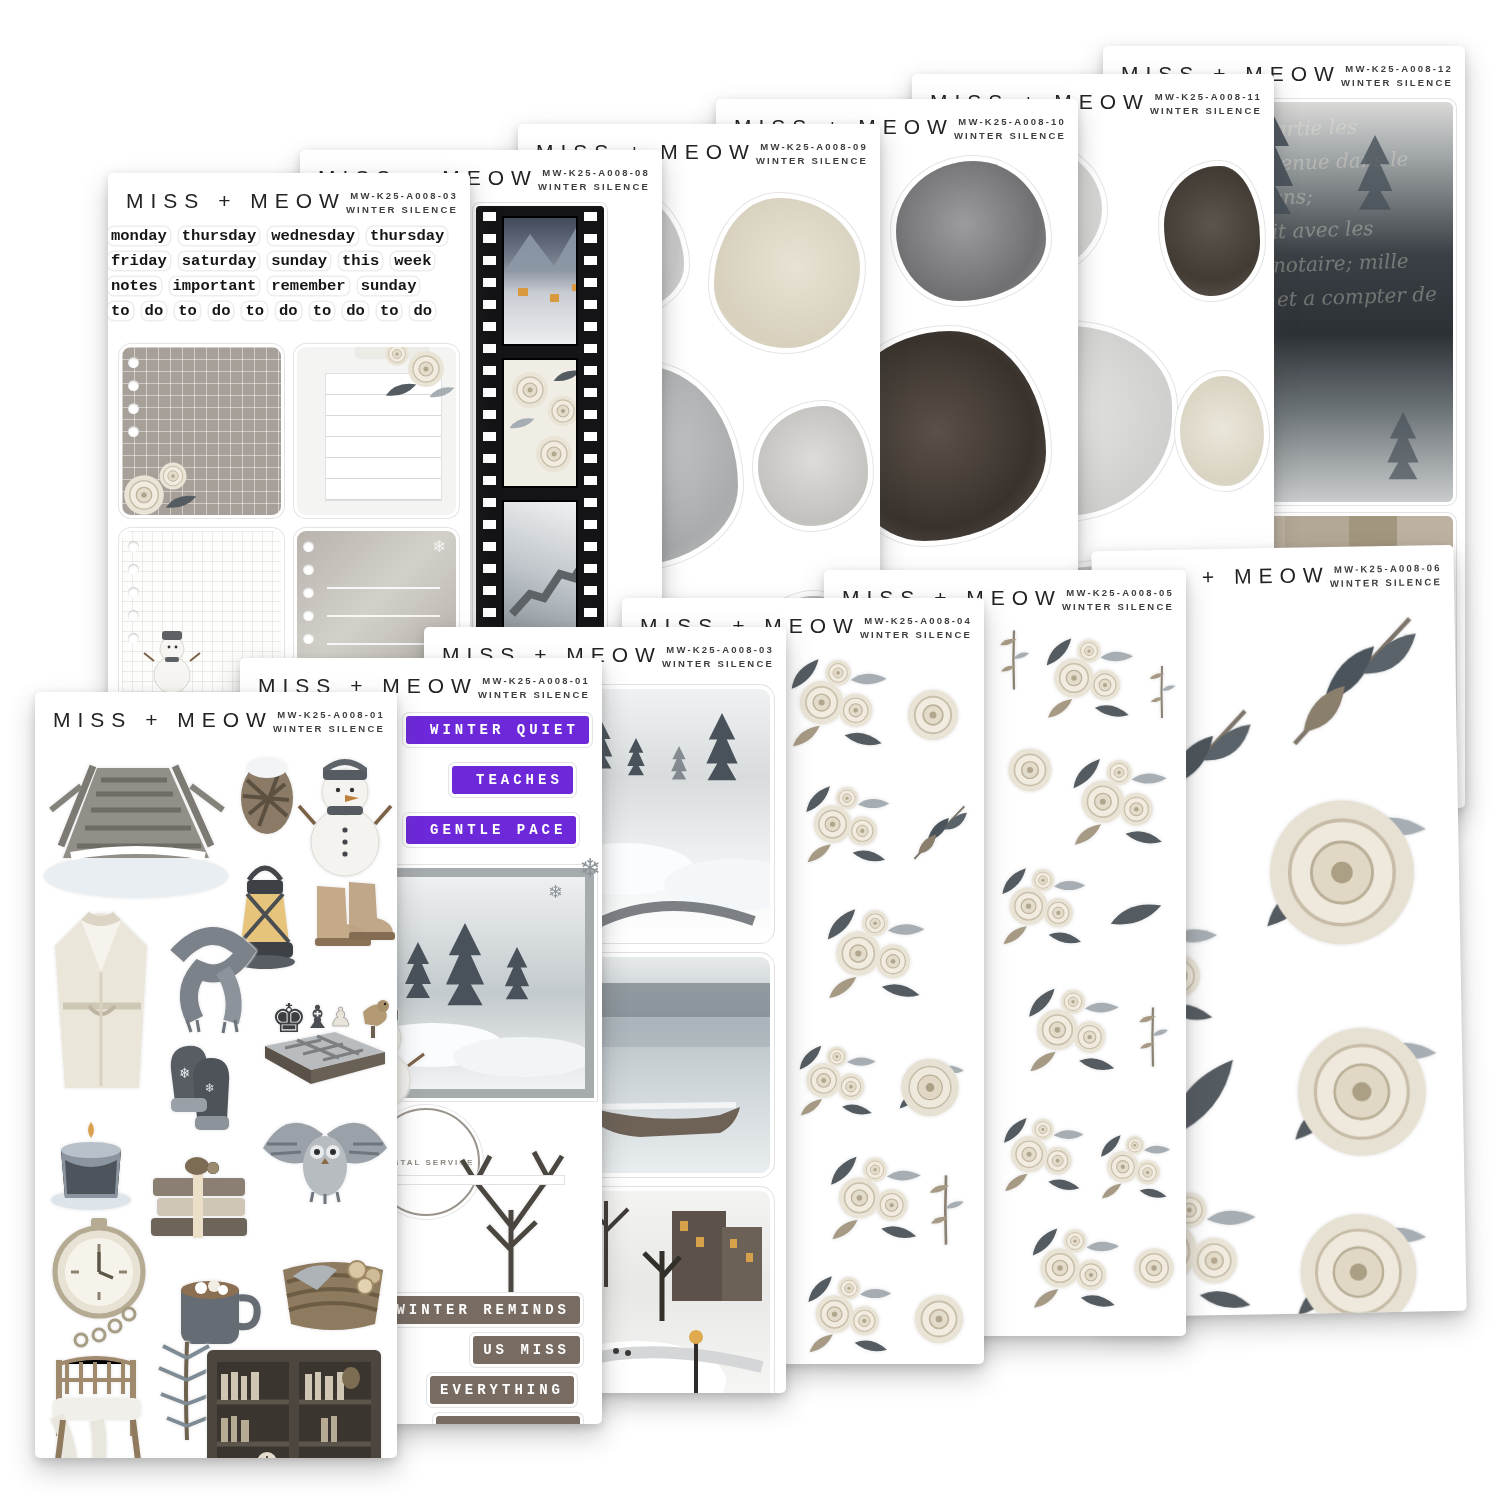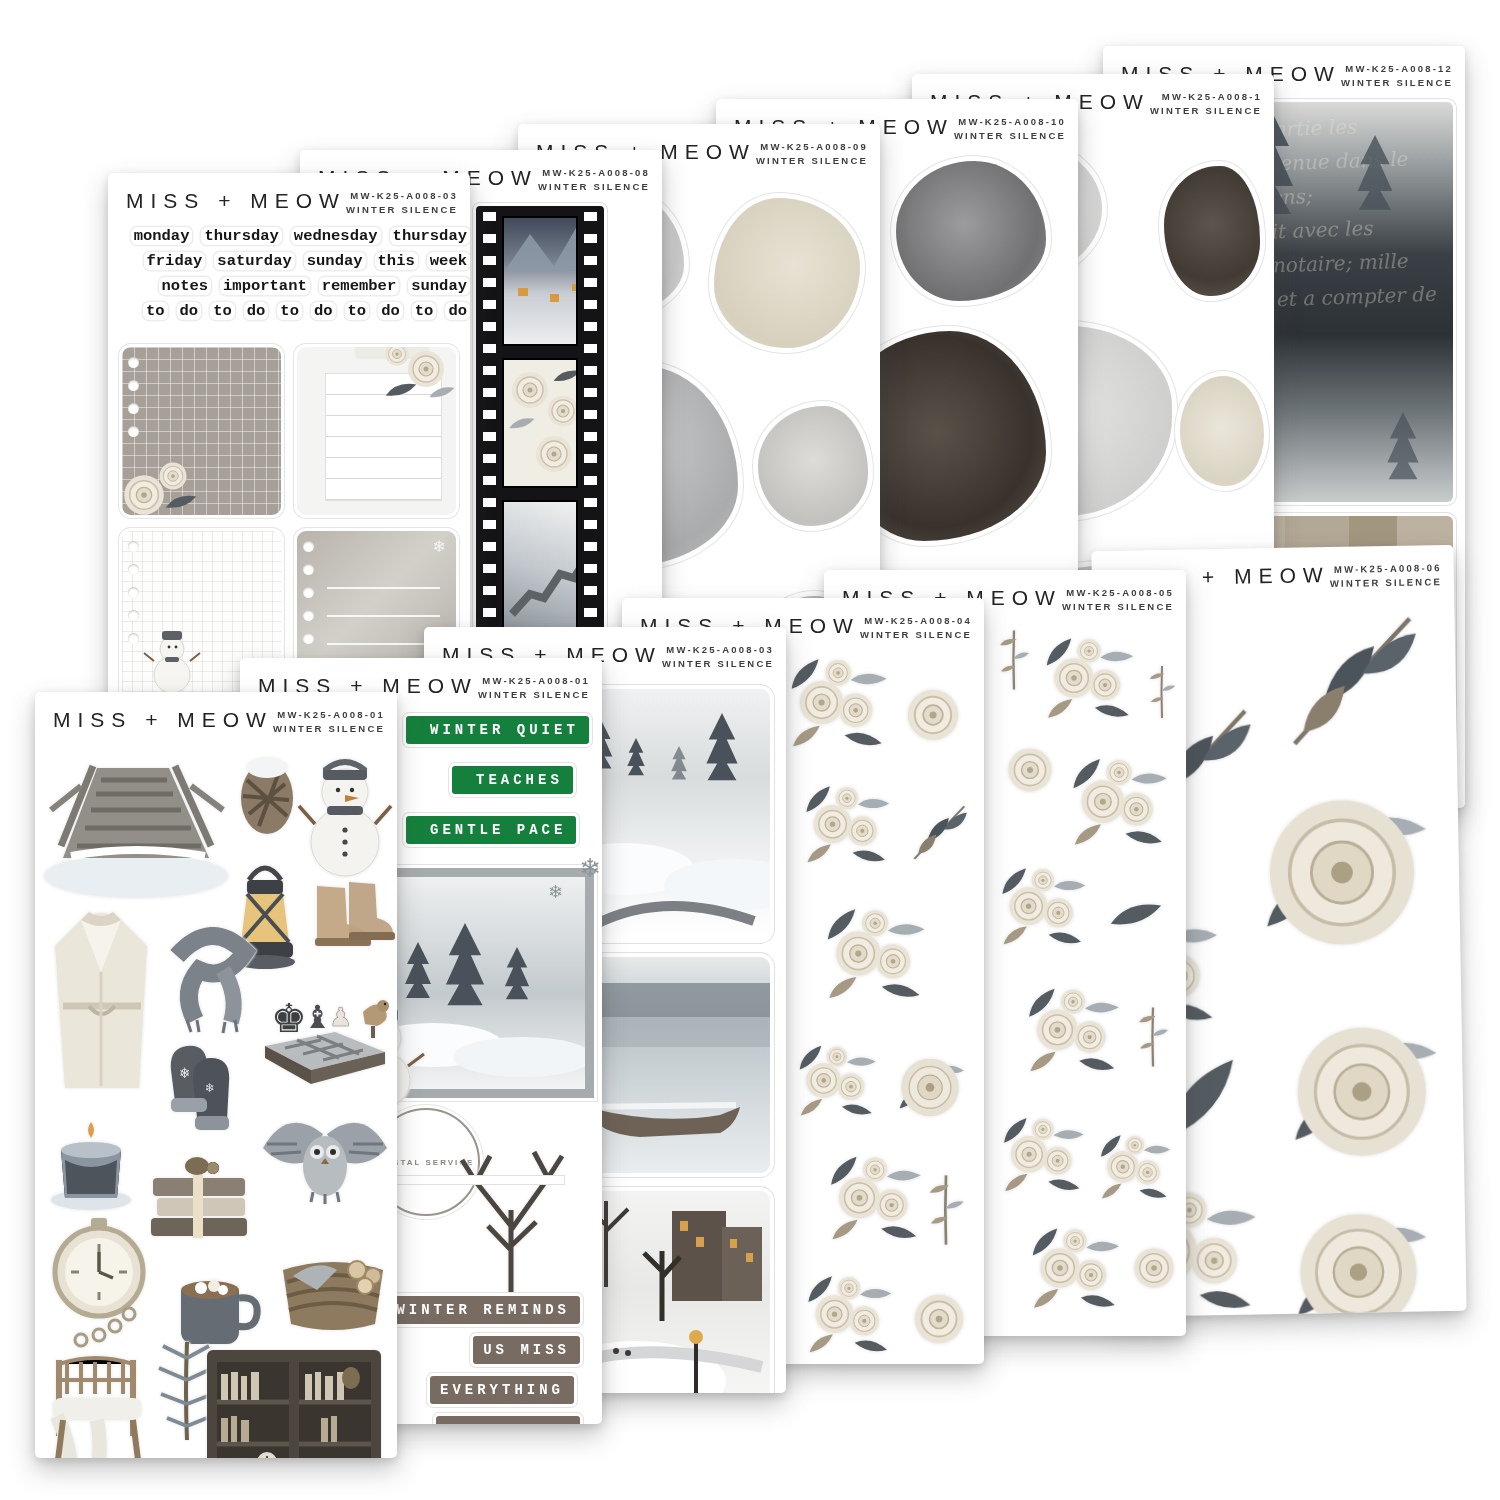--- a/index.html
+++ b/index.html
@@ -11,21 +11,21 @@
   .sheet .head{display:flex;justify-content:space-between;align-items:flex-start;
                padding:16px 22px 4px 18px;}
   .brand{font-size:21px;letter-spacing:7px;color:#232323;white-space:nowrap;}
   .meta{text-align:right;line-height:1.45;white-space:nowrap;}
   .code,.sub{display:block;font-size:9.5px;font-weight:bold;letter-spacing:2.2px;color:#3d3d3d;}
   .body{position:absolute;left:0;top:52px;right:0;bottom:0;overflow:hidden;}
   .topw{width:362px;height:762px;}
   .botw{width:362px;height:766px;}
   .stk{position:absolute;filter:drop-shadow(0 0 1px #ffffff) drop-shadow(0 0 1px #dedede);}
   
-  .words{position:absolute;left:0;right:0;top:2px;display:flex;flex-direction:column;gap:7px;align-items:flex-end;}
+  .words{position:absolute;left:0;right:0;top:2px;display:flex;flex-direction:column;gap:7px;align-items:flex-start;}
   .wrow{display:flex;gap:9px;justify-content:center;}
   .word{font-family:"Liberation Mono",monospace;font-weight:bold;font-size:15.5px;color:#161616;
         background:#fff;border-radius:6px;box-shadow:0 0 0 1.5px #ededed;padding:0 3px;}
   .notes{position:absolute;left:14px;right:14px;top:122px;display:grid;
          grid-template-columns:1fr 1fr;gap:16px;}
   .note{height:168px;border-radius:9px;position:relative;box-shadow:0 0 0 3px #fff,0 0 0 4px #e4e4e4;overflow:hidden;}
   .n-grid{background-color:#a7a099;background-image:linear-gradient(rgba(255,255,255,.45) 1px,transparent 1px),
           linear-gradient(90deg,rgba(255,255,255,.45) 1px,transparent 1px);background-size:12px 12px;}
   .n-lined{background:#f4f4f2;}
   .n-lined .pad{position:absolute;left:28px;right:14px;top:26px;bottom:14px;background:
@@ -87,21 +87,21 @@
      color:rgba(235,228,214,.35);font-size:20px;line-height:34px;padding:10px 14px;transform:rotate(-2deg);}
   .wood{position:absolute;left:12px;right:12px;top:418px;height:292px;border-radius:6px;
      background:repeating-linear-gradient(90deg,#b3a795 0 64px,#a2967f 64px 112px,#bdb2a1 112px 170px),
      repeating-linear-gradient(0deg,rgba(90,76,60,.12) 0 3px,transparent 3px 9px);
      box-shadow:0 0 0 3px #fff,0 0 0 4px #e2e2e2;}
   .wood .nails{position:absolute;top:40px;left:10px;right:10px;height:8px;background:
      radial-gradient(circle 2.5px at 5px 4px,#4b4035 2.5px,transparent 3px);background-size:44px 8px;background-repeat:repeat-x;}
   
   .tag{position:absolute;font-family:"Liberation Mono",monospace;font-weight:bold;font-size:14px;color:#ffffff;
        letter-spacing:4px;padding:6px 10px;white-space:nowrap;box-shadow:0 0 0 3px #fff,0 0 0 4px #e3e3e3;border-radius:3px;}
-  .tag.light{background:#15803d;padding-left:24px;}
+  .tag.light{background:#6d28d9;padding-left:24px;}
   .tag.dark{background:#786c62;}
   .film2{position:absolute;border:9px solid #a6abae;background:linear-gradient(180deg,#eef0f1,#c3cacd 55%,#f2f3f4);
        box-shadow:0 0 0 3px #fff,0 0 0 4px #e3e3e3;}
   .flakes{position:absolute;color:#8d9499;font-size:26px;}
   .stampc{position:absolute;width:104px;height:104px;border:2px solid #9a948c;border-radius:50%;
        color:#8d877f;display:flex;align-items:center;justify-content:center;text-align:center;
        font-size:8px;font-weight:bold;letter-spacing:2px;box-shadow:0 0 0 3px #fff,0 0 0 4px #e6e6e6;}
   .scene{position:absolute;border-radius:10px;overflow:hidden;box-shadow:0 0 0 4px #fff,0 0 0 5px #e1e1e1;}
   
   .cl{position:absolute;filter:drop-shadow(0 0 1.5px #ffffff) drop-shadow(0 0 1px #dcdcdc);}
@@ -195,21 +195,21 @@
     <div class="blob" style="left:120px;top:180px;width:210px;height:210px;border-radius:54% 46% 58% 42%/48% 58% 42% 52%;background:radial-gradient(circle at 48% 48%,#5a5149,#39322c 62%,#554c44 88%,#6f675f)"></div>
     <div class="blob" style="left:16px;top:250px;width:100px;height:120px;border-radius:58% 42% 50% 50%/44% 58% 42% 56%;background:radial-gradient(circle at 50% 45%,#cfcecb,#b4b3b0 72%,#c6c5c2)"></div>
     <div class="blob" style="left:140px;top:430px;width:170px;height:160px;border-radius:48% 52% 56% 44%/58% 44% 56% 44%;background:radial-gradient(circle at 50% 50%,#e0dbcb,#cdc5ae 70%,#d9d2bf)"></div>
   </div>
 </div>
 
 <div class="sheet topw" style="left:912px;top:74px;z-index:22">
   <div class="head">
     <span class="brand">MISS + MEOW</span>
     <span class="meta">
-      <span class="code">MW-K25-A008-1</span>
+      <span class="code">MW-K25-A008-11</span>
       <span class="sub">WINTER SILENCE</span>
     </span>
   </div>
   <div class="body">
     <div class="blob" style="left:30px;top:16px;width:160px;height:140px;border-radius:50% 50% 60% 40%/54% 48% 52% 46%;background:radial-gradient(circle at 45% 45%,#e9e9e8,#d4d4d3 72%,#e1e1e0)"></div>
     <div class="blob" style="left:252px;top:40px;width:96px;height:130px;border-radius:58% 42% 52% 48%/46% 58% 42% 56%;background:radial-gradient(circle at 50% 45%,#5c554d,#423b34 64%,#5f584f)"></div>
     <div class="blob" style="left:60px;top:200px;width:200px;height:190px;border-radius:46% 54% 56% 44%/58% 44% 54% 46%;background:radial-gradient(circle at 48% 45%,#e4e4e3,#cfcfce 70%,#dcdcdb)"></div>
     <div class="blob" style="left:268px;top:250px;width:84px;height:110px;border-radius:52% 48% 46% 54%/50% 54% 46% 50%;background:radial-gradient(circle at 50% 48%,#eae6da,#d9d3c2 72%,#e3ded0)"></div>
     <div class="blob" style="left:90px;top:440px;width:180px;height:170px;border-radius:54% 46% 50% 50%/46% 56% 44% 54%;background:radial-gradient(circle at 50% 50%,#dedede,#c8c8c8 70%,#d6d6d6)"></div>
   </div>

